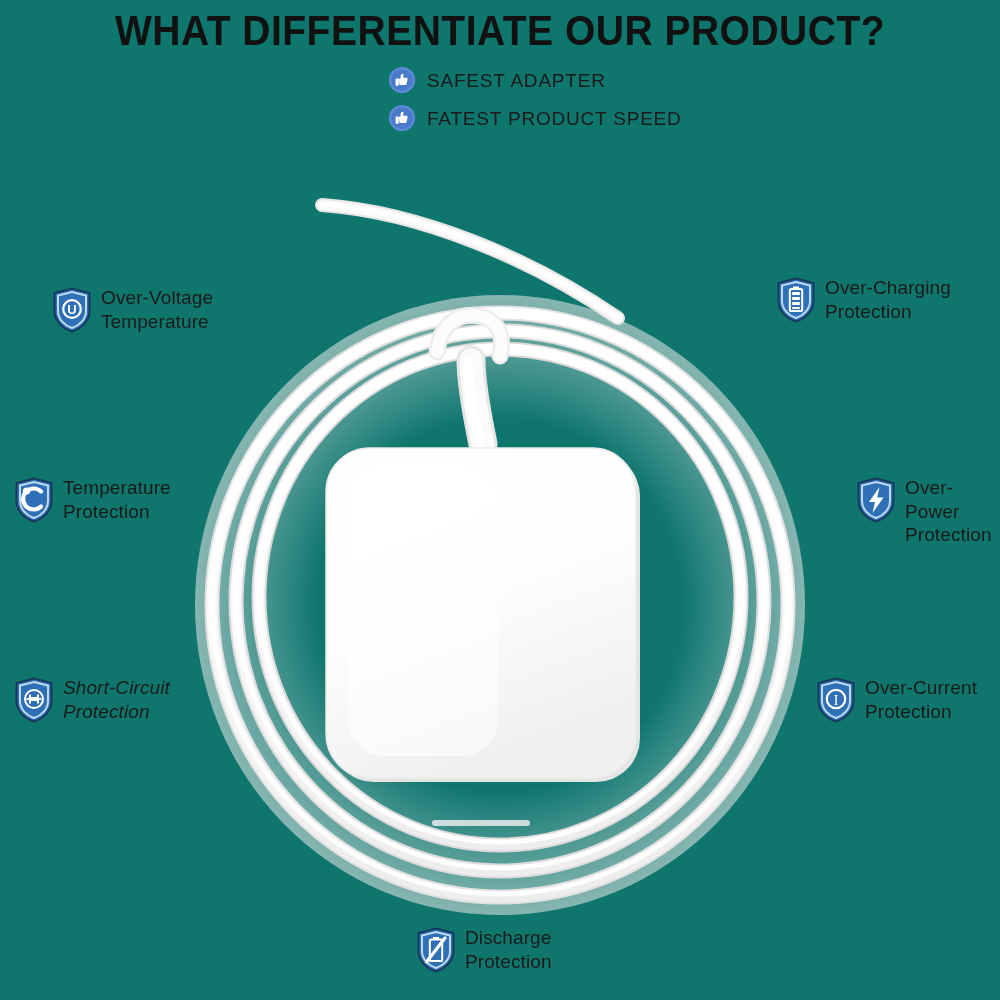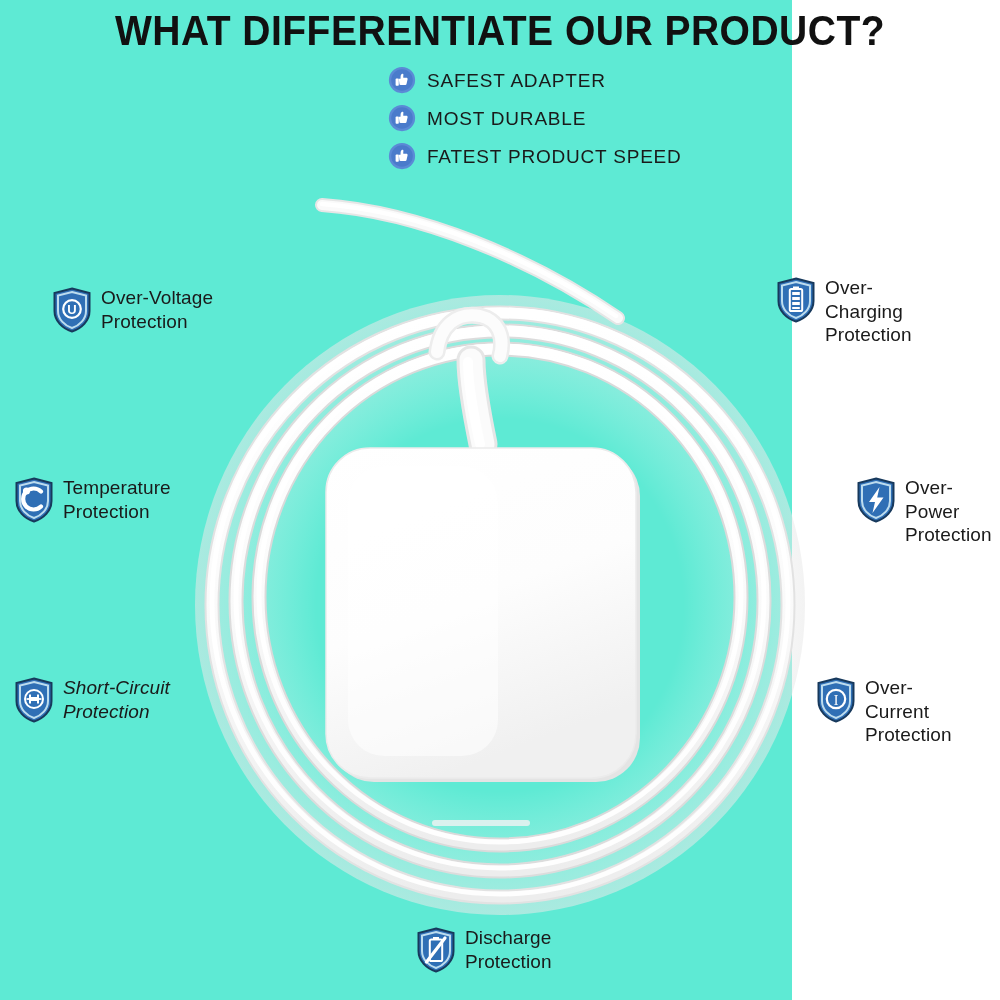--- a/index.html
+++ b/index.html
@@ -4,22 +4,22 @@
 <style>
   * { margin:0; padding:0; box-sizing:border-box; }
   html, body {
     width:1000px; height:1000px;
     background:#ffffff;
     font-family:"Liberation Sans", sans-serif;
     overflow:hidden;
   }
   #stage {
     position:relative;
-    width:792px; height:1000px;
-    background:#5eead4;
+    width:1000px; height:1000px;
+    background:#0f766e;
   }
 
   
   #title {
     position:absolute;
     top:8px; left:0; width:1000px;
     text-align:center;
     font-family:"Liberation Sans", sans-serif;
     font-size:42px;
     font-weight:700;
@@ -112,29 +112,20 @@
     <div class="bullet-row">
       <svg class="thumb-icon" viewBox="0 0 32 32">
         <circle cx="16" cy="16" r="15" fill="#5b8ad6"></circle>
         <circle cx="16" cy="16" r="12.3" fill="#4a7bcb"></circle>
         <path d="M12.3 14.6h2.0l0.1-2.7c0.05-1.5 0.9-2.6 1.9-3.0c0.75-0.3 1.35 0.15 1.3 0.95l-0.2 3.0 c-0.02 0.35 0.2 0.6 0.55 0.6h3.1c0.9 0 1.55 0.8 1.35 1.65l-1.25 5.4c-0.18 0.78-0.85 1.3-1.62 1.3h-5.15 c-0.5 0-0.92-0.22-1.2-0.55z" fill="#ffffff"></path>
         <rect x="8.7" y="14.4" width="3.6" height="8.3" rx="0.9" fill="#ffffff"></rect>
       </svg>
       <span class="bullet-text">SAFEST  ADAPTER</span>
     </div>
 
-    <div class="bullet-row">
-      <svg class="thumb-icon" viewBox="0 0 32 32">
-        <circle cx="16" cy="16" r="15" fill="#5b8ad6"></circle>
-        <circle cx="16" cy="16" r="12.3" fill="#4a7bcb"></circle>
-        <path d="M12.3 14.6h2.0l0.1-2.7c0.05-1.5 0.9-2.6 1.9-3.0c0.75-0.3 1.35 0.15 1.3 0.95l-0.2 3.0 c-0.02 0.35 0.2 0.6 0.55 0.6h3.1c0.9 0 1.55 0.8 1.35 1.65l-1.25 5.4c-0.18 0.78-0.85 1.3-1.62 1.3h-5.15 c-0.5 0-0.92-0.22-1.2-0.55z" fill="#ffffff"></path>
-        <rect x="8.7" y="14.4" width="3.6" height="8.3" rx="0.9" fill="#ffffff"></rect>
-      </svg>
-      <span class="bullet-text">MOST  DURABLE</span>
-    </div>
 
     <div class="bullet-row">
       <svg class="thumb-icon" viewBox="0 0 32 32">
         <circle cx="16" cy="16" r="15" fill="#5b8ad6"></circle>
         <circle cx="16" cy="16" r="12.3" fill="#4a7bcb"></circle>
         <path d="M12.3 14.6h2.0l0.1-2.7c0.05-1.5 0.9-2.6 1.9-3.0c0.75-0.3 1.35 0.15 1.3 0.95l-0.2 3.0 c-0.02 0.35 0.2 0.6 0.55 0.6h3.1c0.9 0 1.55 0.8 1.35 1.65l-1.25 5.4c-0.18 0.78-0.85 1.3-1.62 1.3h-5.15 c-0.5 0-0.92-0.22-1.2-0.55z" fill="#ffffff"></path>
         <rect x="8.7" y="14.4" width="3.6" height="8.3" rx="0.9" fill="#ffffff"></rect>
       </svg>
       <span class="bullet-text">FATEST  PRODUCT SPEED</span>
     </div>
@@ -194,21 +185,21 @@
   </svg>
 
   <div class="badge" id="badge-over-voltage">
     <svg class="badge-shield" viewBox="0 0 40 46">
       <path d="M20 1.5 L37.5 6 V24 C37.5 34 29.5 41.5 20 44.5 C10.5 41.5 2.5 34 2.5 24 V6 Z" fill="#2f6fb5" stroke="#17395c" stroke-width="2"></path>
       <path d="M20 5 L34 8.6 V24 C34 32.2 27.6 38.4 20 41 C12.4 38.4 6 32.2 6 24 V8.6 Z" fill="none" stroke="#bcdcee" stroke-width="2"></path>
       <circle cx="20" cy="22" r="8.8" fill="none" stroke="#ffffff" stroke-width="2.2"></circle>
       <text x="20" y="27" text-anchor="middle" font-family="Liberation Sans, sans-serif" font-size="13" font-weight="700" fill="#ffffff">U</text>
     </svg>
     <span class="badge-label">Over-Voltage
-Protection</span>
+Temperature</span>
   </div>
 
   <div class="badge" id="badge-temperature">
     <svg class="badge-shield" viewBox="0 0 40 46">
       <path d="M20 1.5 L37.5 6 V24 C37.5 34 29.5 41.5 20 44.5 C10.5 41.5 2.5 34 2.5 24 V6 Z" fill="#2f6fb5" stroke="#17395c" stroke-width="2"></path>
       <path d="M20 5 L34 8.6 V24 C34 32.2 27.6 38.4 20 41 C12.4 38.4 6 32.2 6 24 V8.6 Z" fill="none" stroke="#bcdcee" stroke-width="2"></path>
       <circle cx="12.5" cy="14" r="2.6" fill="none" stroke="#ffffff" stroke-width="2"></circle>
       <path d="M27 14.5 A10.5 10.5 0 1 0 27 29.5" fill="none" stroke="#ffffff" stroke-width="4.2" stroke-linecap="round"></path>
     </svg>
     <span class="badge-label">Temperature

